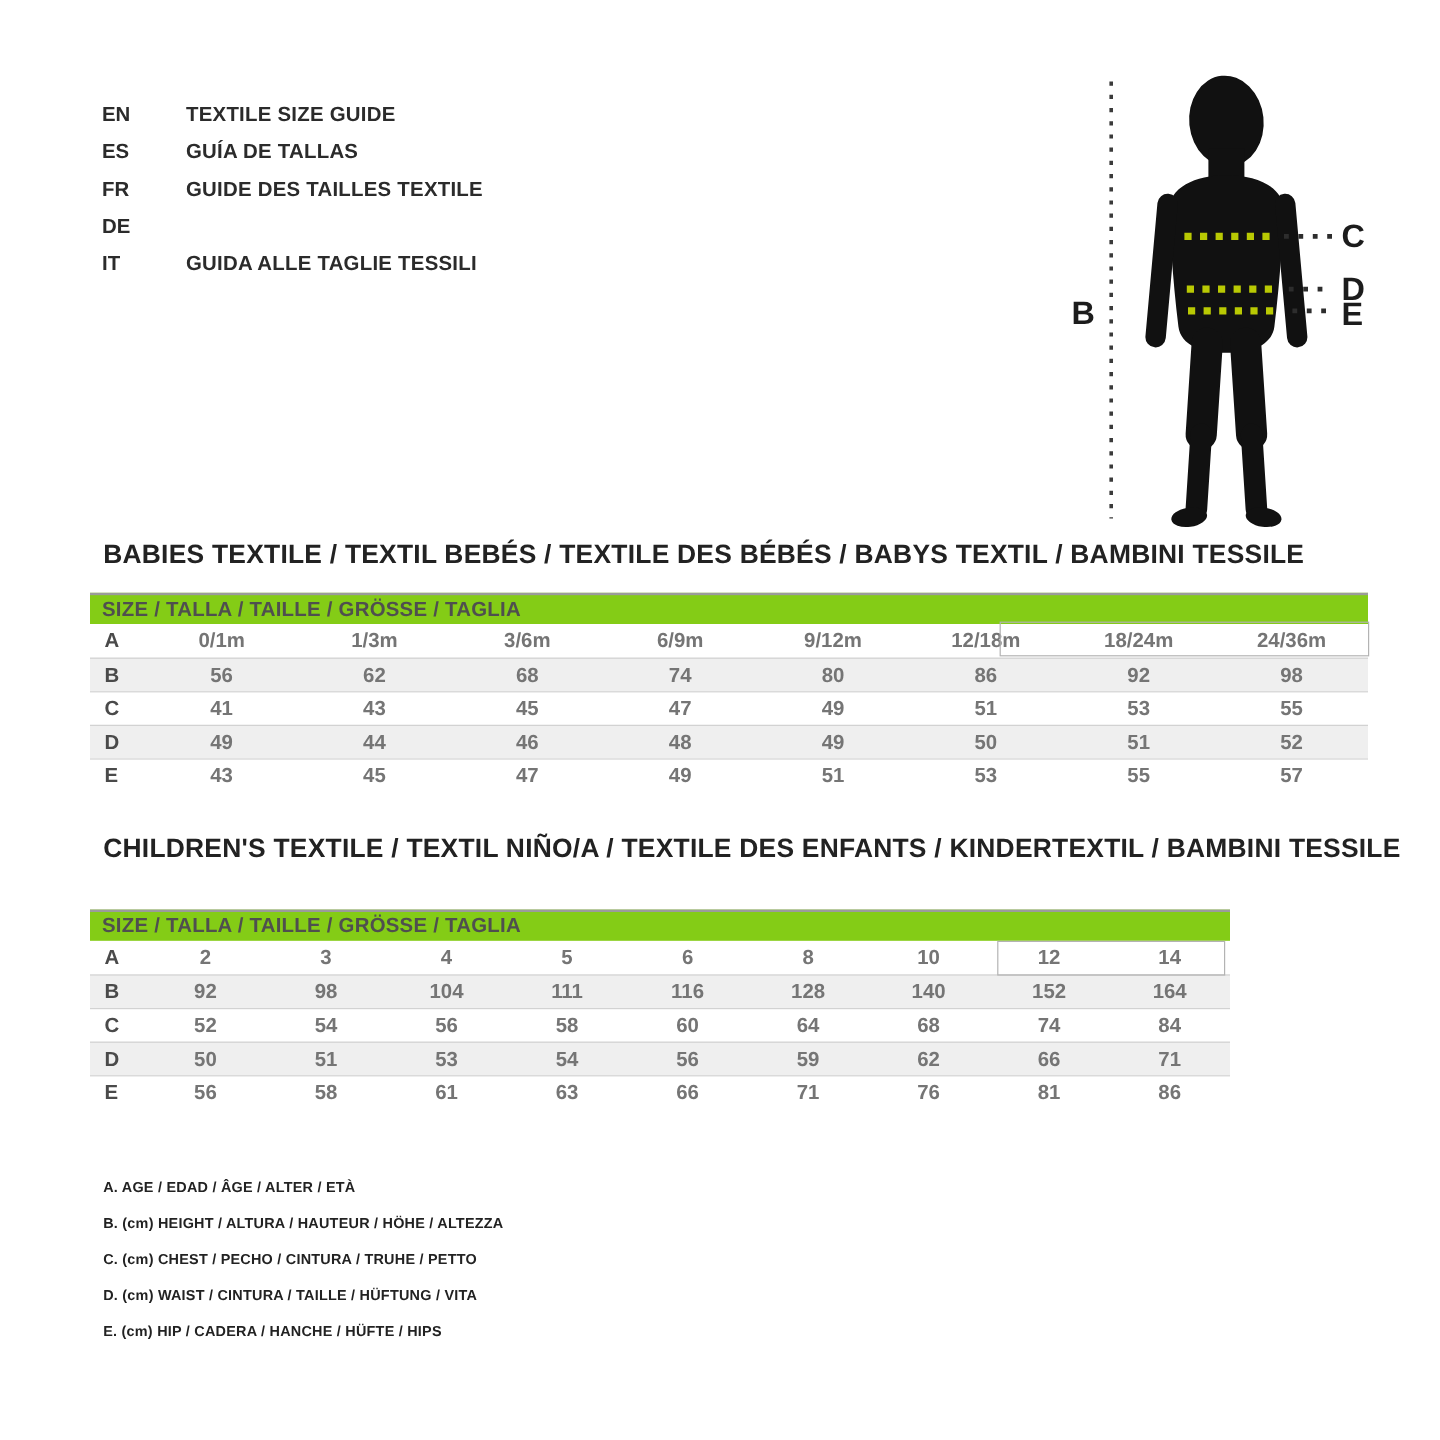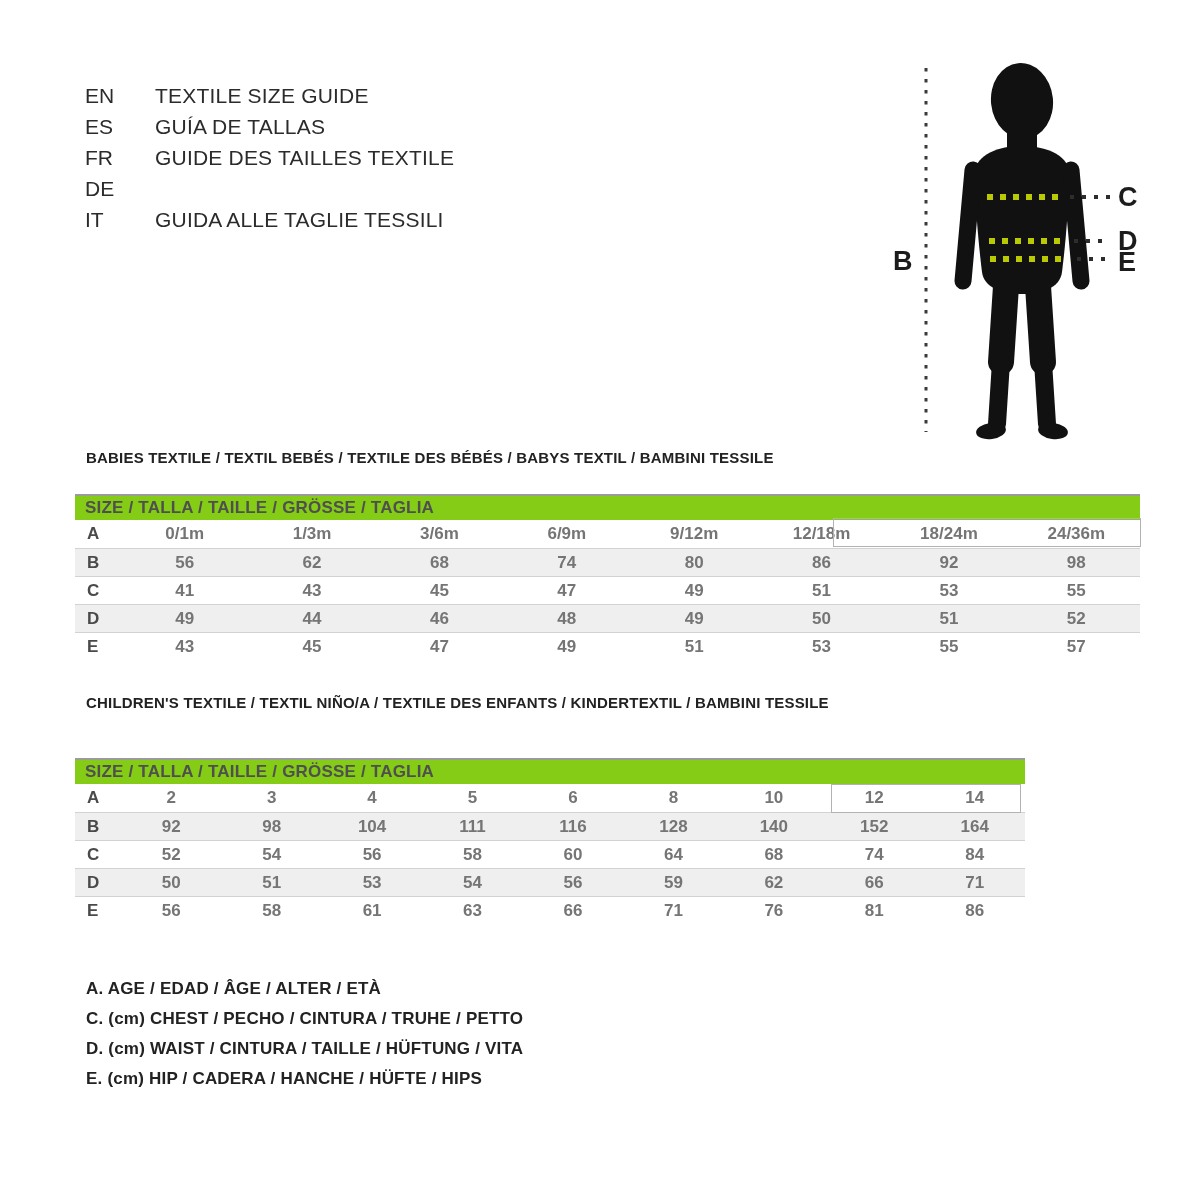--- a/index.html
+++ b/index.html
@@ -2,28 +2,28 @@
 <html><head>
 <meta charset="utf-8">
 <style>
   html,body{margin:0;padding:0;background:#ffffff;}
   .canvas{
     position:relative;width:1200px;height:1200px;background:#ffffff;overflow:hidden;
     font-family:"Liberation Sans", sans-serif;color:#222;
   }
   
   .languages{position:absolute;left:85px;top:80px;}
-  .lang-row{display:flex;height:31px;line-height:31px;font-size:21px;font-weight:400;color:#2b2b2b;}
+  .lang-row{display:flex;height:31px;line-height:31px;font-size:17px;font-weight:700;color:#2b2b2b;}
   .lang-code{width:70px;}
   .lang-label{letter-spacing:0.2px;}
   
   .figure-wrap{position:absolute;left:860px;top:40px;width:340px;height:420px;}
   
   .section-title{
-    position:absolute;left:86px;font-size:15px;font-weight:700;color:#222;
+    position:absolute;left:86px;font-size:22px;font-weight:700;color:#222;
     letter-spacing:0.2px;white-space:nowrap;
   }
   .title-babies{top:449px;}
   .title-children{top:694px;}
   
   .sg-table{position:absolute;left:75px;}
   .table-babies{top:494px;width:1065px;}
   .table-children{top:758px;width:950px;}
   .thead{
     height:24px;line-height:24px;border-top:2px solid #9b9b9b;background:#84cc16;
@@ -34,21 +34,21 @@
   .trow.zebra{background:#efefef;}
   .rlabel{width:34px;padding-left:12px;color:#4a4a4a;font-weight:700;flex:0 0 auto;}
   .cell{flex:1 1 0;text-align:center;color:#757575;font-weight:700;}
   .highlight-box{
     position:absolute;border:1px solid #b3b3b3;background:transparent;pointer-events:none;
   }
   .hb-babies{left:758px;top:24px;width:306px;height:27px;}
   .hb-children{left:756px;top:26px;width:188px;height:27px;}
   
   .legend{position:absolute;left:86px;top:974px;}
-  .legend-line{height:30px;line-height:30px;font-size:17px;font-weight:700;color:#222;letter-spacing:0.2px;}
+  .legend-line{height:30px;line-height:30px;font-size:12px;font-weight:700;color:#222;letter-spacing:0.2px;}
 </style>
 </head>
 <body>
 
 <div class="canvas">
 
   <div class="languages">
       <div class="lang-row">
         <span class="lang-code">EN</span>
         <span class="lang-label">TEXTILE SIZE GUIDE</span>
@@ -232,18 +232,19 @@
           <span class="cell">76</span>
           <span class="cell">81</span>
           <span class="cell">86</span>
         </div>
       </div>
     <div class="highlight-box hb-children"></div>
   </div>
 
   <div class="legend">
       <div class="legend-line">A. AGE / EDAD / ÂGE / ALTER / ETÀ</div>
+      <div class="legend-line">B. (cm) HEIGHT / ALTURA / HAUTEUR / HÖHE / ALTEZZA</div>
       <div class="legend-line">C. (cm) CHEST / PECHO / CINTURA / TRUHE / PETTO</div>
       <div class="legend-line">D. (cm) WAIST / CINTURA / TAILLE / HÜFTUNG / VITA</div>
       <div class="legend-line">E. (cm) HIP / CADERA / HANCHE / HÜFTE / HIPS</div>
     </div>
 
 </div>
 
 </body></html>

